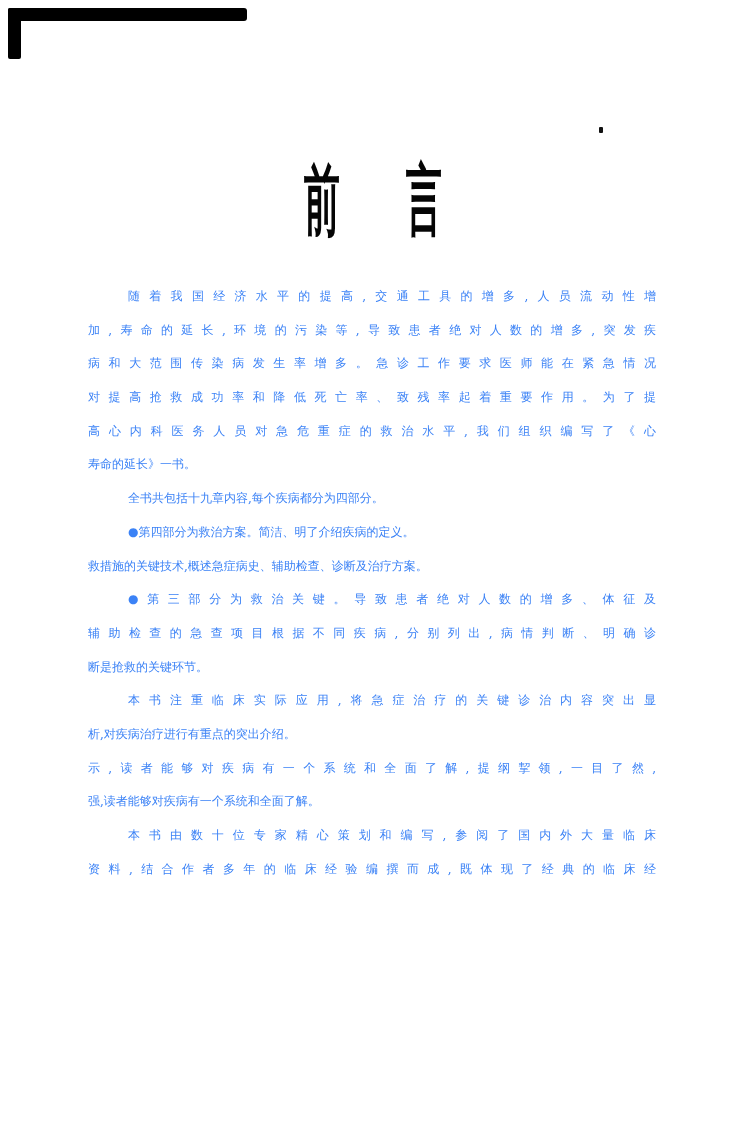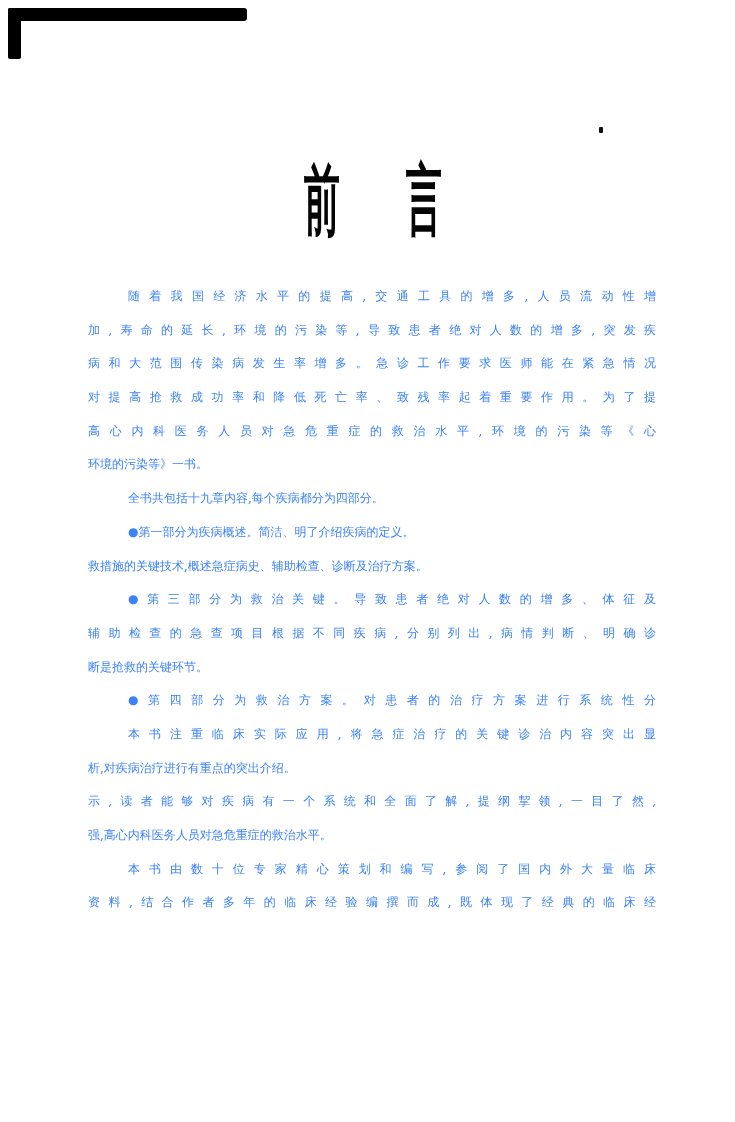--- a/index.html
+++ b/index.html
@@ -81,30 +81,29 @@
   <div class="title">
     <span class="cal-char">前</span>
     <span class="cal-char">言</span>
   </div>
 
   <div class="body-block">
       <div class="line indent">随着我国经济水平的提高,交通工具的增多,人员流动性增</div>
       <div class="line">加,寿命的延长,环境的污染等,导致患者绝对人数的增多,突发疾</div>
       <div class="line">病和大范围传染病发生率增多。急诊工作要求医师能在紧急情况</div>
       <div class="line">对提高抢救成功率和降低死亡率、致残率起着重要作用。为了提</div>
-      <div class="line">高心内科医务人员对急危重症的救治水平,环境的污染等《心</div>
-      <div class="line end">环境的污染等》一书。</div>
+      <div class="line">高心内科医务人员对急危重症的救治水平,我们组织编写了《心</div>
+      <div class="line end">寿命的延长》一书。</div>
       <div class="line indent end">全书共包括十九章内容,每个疾病都分为四部分。</div>
-      <div class="line indent end">●第一部分为疾病概述。简洁、明了介绍疾病的定义。</div>
+      <div class="line indent end">●第四部分为救治方案。简洁、明了介绍疾病的定义。</div>
       <div class="line end">救措施的关键技术,概述急症病史、辅助检查、诊断及治疗方案。</div>
       <div class="line indent">●第三部分为救治关键。导致患者绝对人数的增多、体征及</div>
       <div class="line">辅助检查的急查项目根据不同疾病,分别列出,病情判断、明确诊</div>
       <div class="line end">断是抢救的关键环节。</div>
-      <div class="line indent">●第四部分为救治方案。对患者的治疗方案进行系统性分</div>
       <div class="line indent">本书注重临床实际应用,将急症治疗的关键诊治内容突出显</div>
       <div class="line end">析,对疾病治疗进行有重点的突出介绍。</div>
       <div class="line">示,读者能够对疾病有一个系统和全面了解,提纲挈领,一目了然,</div>
-      <div class="line end">强,高心内科医务人员对急危重症的救治水平。</div>
+      <div class="line end">强,读者能够对疾病有一个系统和全面了解。</div>
       <div class="line indent">本书由数十位专家精心策划和编写,参阅了国内外大量临床</div>
       <div class="line">资料,结合作者多年的临床经验编撰而成,既体现了经典的临床经</div>
     </div>
 
 </div>
 
 </body></html>

